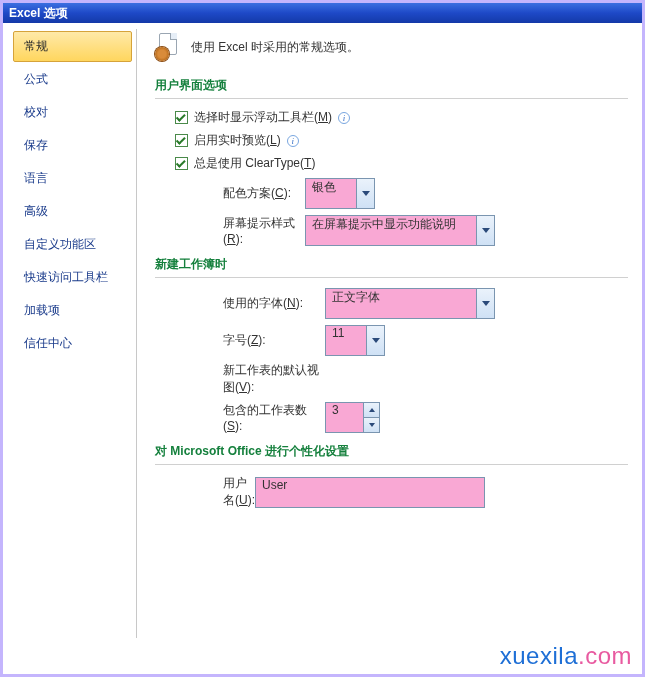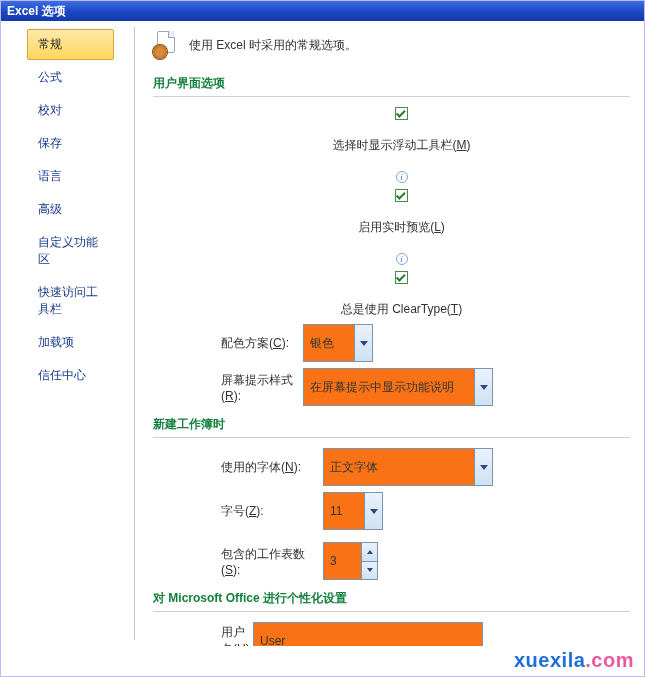--- a/index.html
+++ b/index.html
@@ -1,50 +1,50 @@
 <!DOCTYPE html>
 <html><head>
 <meta charset="utf-8">
 <style>
   * { box-sizing: border-box; }
   html, body { margin:0; padding:0; font-family: "Microsoft YaHei", "SimSun", Tahoma, sans-serif; font-size:12px; color:#333; }
-  .window { width:645px; height:677px; border:1px solid #c4b5fd; background:#fff; position:relative; }
+  .window { width:645px; height:677px; border:3px solid #c4b5fd; background:#fff; position:relative; }
   .titlebar { height:20px; background:linear-gradient(to bottom,#3b6fe0 0%,#1e49c7 50%,#1339a8 100%); color:#fff; font-weight:bold; padding:2px 6px; font-size:12px; }
   .body { display:flex; height:calc(100% - 20px - 30px); }
   .sidebar { width:128px; background:#fff; border-right:1px solid #c8c8c8; margin:6px 0 6px 6px; padding-top:0; }
-  .sbitem { padding:6px 10px; cursor:pointer; color:#1a3b8b; border:1px solid transparent; margin:2px 20px; border-radius:2px; }
+  .sbitem { padding:6px 10px; cursor:pointer; color:#1a3b8b; border:1px solid transparent; margin:2px 4px; border-radius:2px; }
   .sbitem.active { background:linear-gradient(to bottom,#ffe9a8,#ffd65e); border:1px solid #d6a33a; color:#2b2b2b; }
   .content { flex:1; padding:10px 14px 10px 18px; overflow:hidden; }
   .intro { display:flex; align-items:center; gap:8px; margin-bottom:14px; }
   .intro-icon { width:28px; height:28px; position:relative; }
   .intro-icon .sheet { position:absolute; left:4px; top:0; width:18px; height:22px; background:#fff; border:1px solid #9aa6b2; border-radius:2px; }
   .intro-icon .sheet:before { content:""; position:absolute; right:-1px; top:-1px; width:6px; height:6px; background:#e6eef7; border-left:1px solid #9aa6b2; border-bottom:1px solid #9aa6b2; }
   .intro-icon .gear { position:absolute; left:0; bottom:0; width:14px; height:14px; border-radius:50%; background:radial-gradient(circle,#d98b3a 40%,#b96b1a 70%); box-shadow:0 0 0 1px #8a4a10; }
   .section-title { font-weight:bold; color:#15803d; border-bottom:1px solid #d0d0d0; padding:2px 0 4px 0; margin:8px 0 10px 0; font-size:12px; }
-  .row { display:flex; align-items:center; margin:6px 0 6px 20px; gap:17px;flex-direction:column; }
+  .row { display:flex; align-items:center; margin:6px 0 6px 20px; gap:6px; }
   .check { width:13px; height:13px; border:1px solid #4a8a4a; background:#fff; display:inline-flex; align-items:center; justify-content:center; }
   .check .mark { width:9px; height:5px; border-left:2px solid #2a7a2a; border-bottom:2px solid #2a7a2a; transform:rotate(-45deg) translate(0px,-1px); }
   .info-icon { width:12px; height:12px; border:1px solid #7aa7e0; border-radius:50%; color:#3a72c8; font-size:9px; display:inline-flex; align-items:center; justify-content:center; font-style:italic; font-family:Georgia, serif; }
   .form-row { display:flex; align-items:center; margin:6px 0 6px 20px; }
   .label { width:130px;padding-left:48px; }
   .label.wide { width:150px; }
-  .select, .textbox, .spin { border:1px solid #7a95b0; background:#f97316; height:38px; display:flex; align-items:center; }
+  .select, .textbox, .spin { border:1px solid #7a95b0; background:#f9a8d4; height:31px; display:flex; }
   .select { padding:0 0 0 6px; position:relative; }
   .select .arrow-btn { width:18px; height:100%; border-left:1px solid #7a95b0; background:linear-gradient(to bottom,#eaf2fb,#cfe1f5); display:flex; align-items:center; justify-content:center; margin-left:6px; }
   .arrow-down { width:0; height:0; border-left:4px solid transparent; border-right:4px solid transparent; border-top:5px solid #2b4a7a; }
   .select .val { flex:1; }
   .spin { padding-left:6px; }
   .spin .spinbtns { width:16px; height:100%; border-left:1px solid #7a95b0; display:flex; flex-direction:column; }
   .spin .sb { flex:1; background:linear-gradient(to bottom,#eaf2fb,#cfe1f5); display:flex; align-items:center; justify-content:center; }
   .spin .sb + .sb { border-top:1px solid #7a95b0; }
   .arrow-up { width:0; height:0; border-left:3px solid transparent; border-right:3px solid transparent; border-bottom:4px solid #2b4a7a; }
   .arrow-dn { width:0; height:0; border-left:3px solid transparent; border-right:3px solid transparent; border-top:4px solid #2b4a7a; }
   .textbox { padding:0 6px; width:230px; }
   .underline { text-decoration: underline; }
-  .watermark { position:absolute; right:10px; bottom:4px; font-size:20px; font-weight:bold; letter-spacing:0.5px; }
+  .watermark { position:absolute; right:10px; bottom:4px; font-size:24px; font-weight:normal; letter-spacing:0.5px; }
   .wm-blue { color:#1e6fd6; }
   .wm-pink { color:#e85aa0; }
 </style>
 </head>
 <body>
 
 <div class="window">
   <div class="titlebar">Excel 选项</div>
   <div class="body">
 
@@ -131,20 +131,21 @@
         <span class="label wide"><span>字号(</span><span class="underline">Z</span><span>):</span></span>
         <div class="select" style="width:60px">
           <span class="val">11</span>
           <span class="arrow-btn">
               <span class="arrow-down"></span>
             </span>
         </div>
       </div>
 
       <div class="form-row">
+        <span class="label wide"><span>新工作表的默认视图(</span><span class="underline">V</span><span>):</span></span>
       </div>
 
       <div class="form-row">
         <span class="label wide"><span>包含的工作表数(</span><span class="underline">S</span><span>):</span></span>
         <div class="spin" style="width:55px">
           <span class="val" style="flex:1">3</span>
           <span class="spinbtns">
             <span class="sb">
                 <span class="arrow-up"></span>
               </span>

